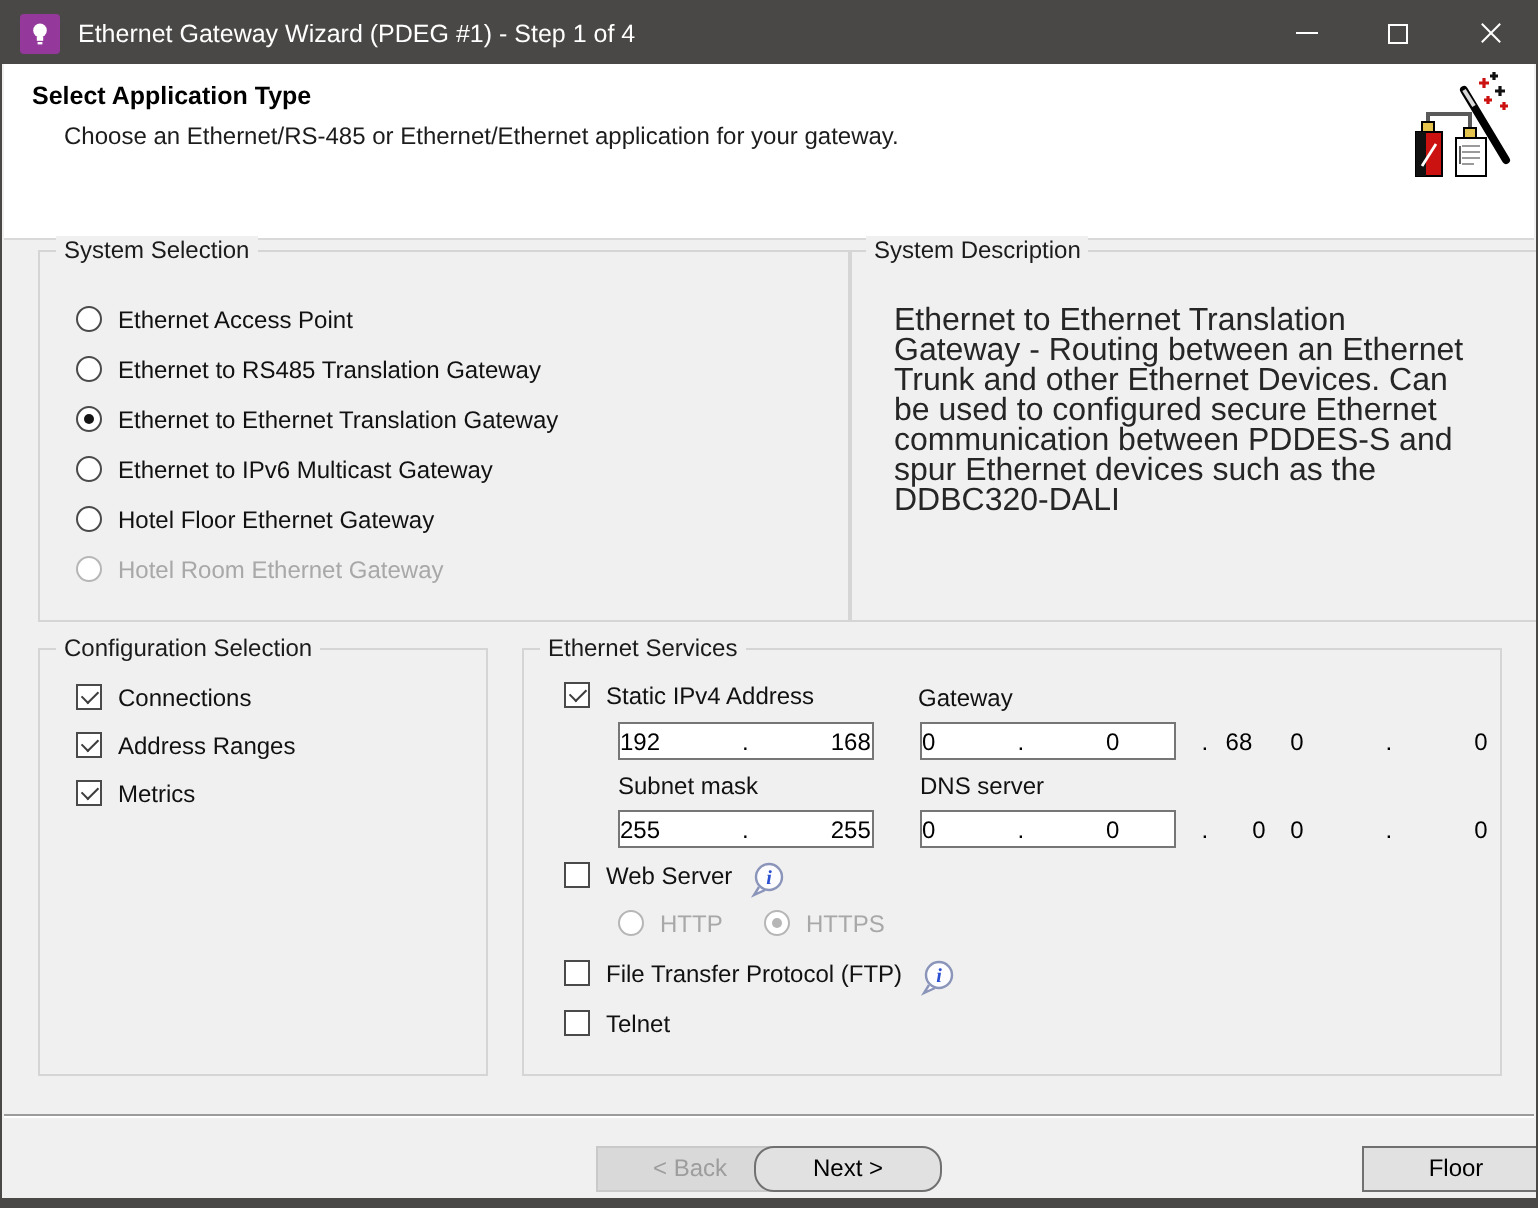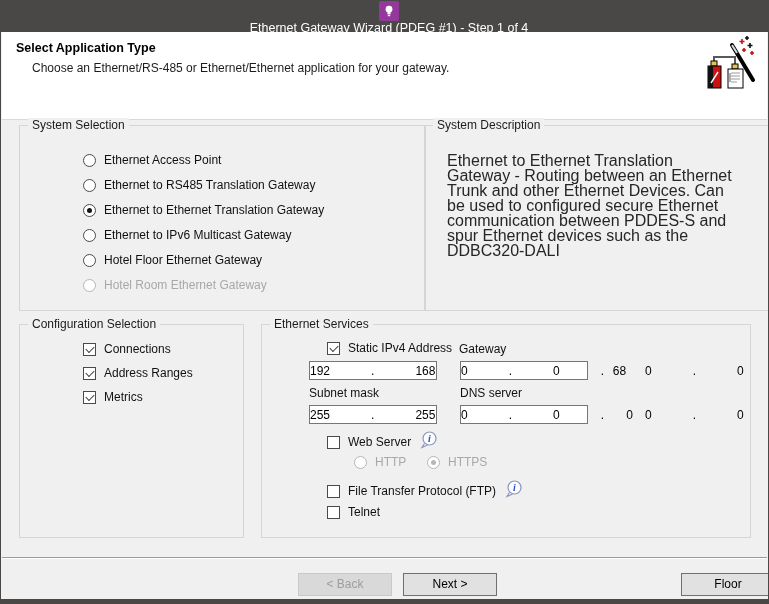--- a/index.html
+++ b/index.html
@@ -11,21 +11,21 @@
   .window {
     position:relative; width:769px; height:604px;
     background:#f0f0f0;
     border:1px solid #4a4846;
     overflow:hidden;
   }
   
   .titlebar {
     position:absolute; left:0; top:0; right:0; height:31px;
     background:#4a4846; color:#fff;
-    display:flex; align-items:center;flex-direction:column;
+    display:flex; align-items:center;
   }
   .app-icon {
     width:20px; height:20px; margin-left:9px; border-radius:2px;
     background:#94399b; display:flex; align-items:center; justify-content:center;
     flex:0 0 auto;
   }
   .tb-title { font-size:12.5px; margin-left:9px; flex:1 1 auto; white-space:nowrap; }
   .tb-btn { width:46px; height:31px; display:flex; align-items:center; justify-content:center; cursor:default; }
   .icon-min { width:11px; height:1px; background:#fff; }
   .icon-max { width:10px; height:10px; border:1px solid #fff; }
@@ -43,21 +43,21 @@
   .header-title { position:absolute; left:14px; top:9px; font-size:12.5px; font-weight:bold; color:#000; }
   .header-desc  { position:absolute; left:30px; top:29px; font-size:12px; color:#1c1c1c; }
   .wizard-icon { position:absolute; right:11px; top:3px; }
   
   .groupbox { position:absolute; border:1px solid #d5d5d5; }
   .legend {
     position:absolute; top:-8px; left:8px; background:#f0f0f0;
     padding:0 4px; font-size:12px; color:#1b1b1b; white-space:nowrap;
   }
   
-  .row { display:flex; align-items:flex-end; font-size:12px; color:#111;margin-left:45px; }
+  .row { display:flex; align-items:flex-start; font-size:12px; color:#111; }
   .radio {
     width:13px; height:13px; border:1px solid #4a4a4a; border-radius:50%;
     background:#fff; position:relative; flex:0 0 auto; margin-right:8px;
   }
   .row.checked .radio::after {
     content:""; position:absolute; left:3px; top:3px; width:5px; height:5px;
     border-radius:50%; background:#141414;
   }
   .checkbox {
     width:13px; height:13px; border:1px solid #4a4a4a;
@@ -295,17 +295,17 @@
     </div>
 
     <div class="row abs" style="left:20px; top:180px;">
       <span class="checkbox"></span>
       <span class="lbl">Telnet</span>
     </div>
   </div>
 
   <div class="divider"></div>
   <div class="btn disabled" style="left:297px;">&lt;  Back</div>
-  <div class="btn" style="left:402px;">Next  &gt;</div>
+  <div class="btn" style="left:376px;border-radius:10px;">Next  &gt;</div>
   <div class="btn" style="left:680px;">Floor</div>
 
   <div class="bottom-strip"></div>
 </div>
 
 </body></html>

